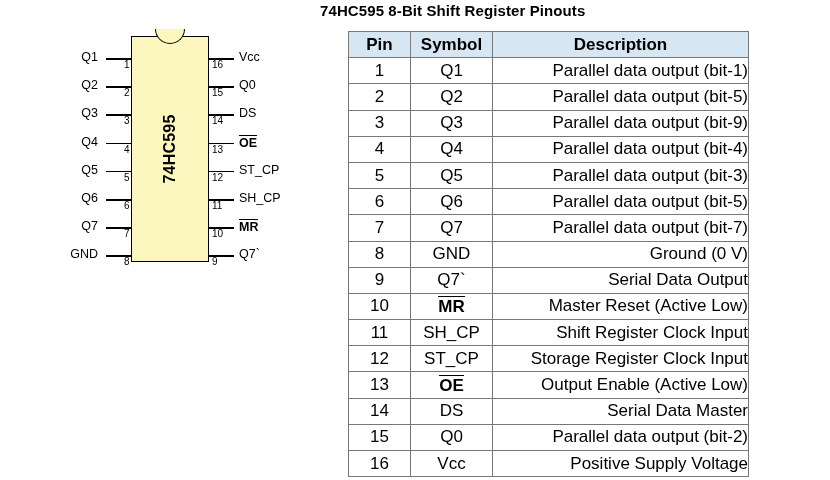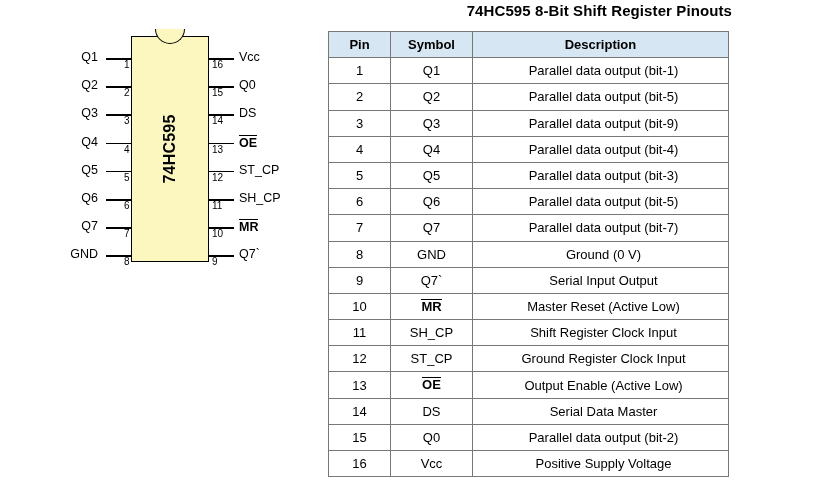--- a/index.html
+++ b/index.html
@@ -12,24 +12,24 @@
     background: #ffffff;
     font-family: "Liberation Sans", sans-serif;
     color: #000000;
     position: relative;
     overflow: hidden;
   }
 
   
   #page-title {
     position: absolute;
-    left: 332px;
+    left: 320px;
     top: 2px;
     width: 400px;
-    text-align: right;
+    text-align: left;
     font-size: 15px;
     font-weight: bold;
     letter-spacing: 0.1px;
   }
 
   
   #chip-diagram {
     position: absolute;
     left: 0px;
     top: 20px;
@@ -113,24 +113,24 @@
   .left .pin-label { right: 232px; text-align: right; }
 
   
   .right .pin-lead { left: 209px; width: 25px; }
   .right .pin-num  { left: 212px; }
   .right .pin-label { left: 239px; }
 
   
   #pinout-table {
     position: absolute;
-    left: 328px;
+    left: 348px;
     top: 31px;
     border-collapse: collapse;
-    font-size: 13px;
+    font-size: 17px;
     padding-left: 48px;
   }
   #pinout-table th, #pinout-table td {
     border: 1px solid #777777;
     padding: 0;
     height: 26.2px;
     box-sizing: border-box;
   }
   #pinout-table thead th {
     background: #d6e6f2;
@@ -140,21 +140,21 @@
   #pinout-table td.col-pin {
     width: 62px;
     text-align: center;
   }
   #pinout-table td.col-symbol {
     width: 82px;
     text-align: center;
   }
   #pinout-table td.col-desc {
     width: 256px;
-    text-align: center;
+    text-align: right;
     padding-left: 6px;
   }
   #pinout-table th.col-pin { width: 62px; }
   #pinout-table th.col-symbol { width: 82px; }
   #pinout-table th.col-desc { width: 256px; }
 </style>
 </head>
 <body>
 
 <div id="page-title">74HC595 8-Bit Shift Register Pinouts</div>
@@ -296,36 +296,36 @@
         <td class="col-desc">Parallel data output (bit-7)</td>
       </tr>
       <tr>
         <td class="col-pin">8</td>
         <td class="col-symbol">GND</td>
         <td class="col-desc">Ground (0 V)</td>
       </tr>
       <tr>
         <td class="col-pin">9</td>
         <td class="col-symbol">Q7`</td>
-        <td class="col-desc">Serial Input Output</td>
+        <td class="col-desc">Serial Data Output</td>
       </tr>
       <tr>
         <td class="col-pin">10</td>
         <td class="col-symbol"><span class="ovl">MR</span></td>
         <td class="col-desc">Master Reset (Active Low)</td>
       </tr>
       <tr>
         <td class="col-pin">11</td>
         <td class="col-symbol">SH_CP</td>
         <td class="col-desc">Shift Register Clock Input</td>
       </tr>
       <tr>
         <td class="col-pin">12</td>
         <td class="col-symbol">ST_CP</td>
-        <td class="col-desc">Ground Register Clock Input</td>
+        <td class="col-desc">Storage Register Clock Input</td>
       </tr>
       <tr>
         <td class="col-pin">13</td>
         <td class="col-symbol"><span class="ovl">OE</span></td>
         <td class="col-desc">Output Enable (Active Low)</td>
       </tr>
       <tr>
         <td class="col-pin">14</td>
         <td class="col-symbol">DS</td>
         <td class="col-desc">Serial Data Master</td>

